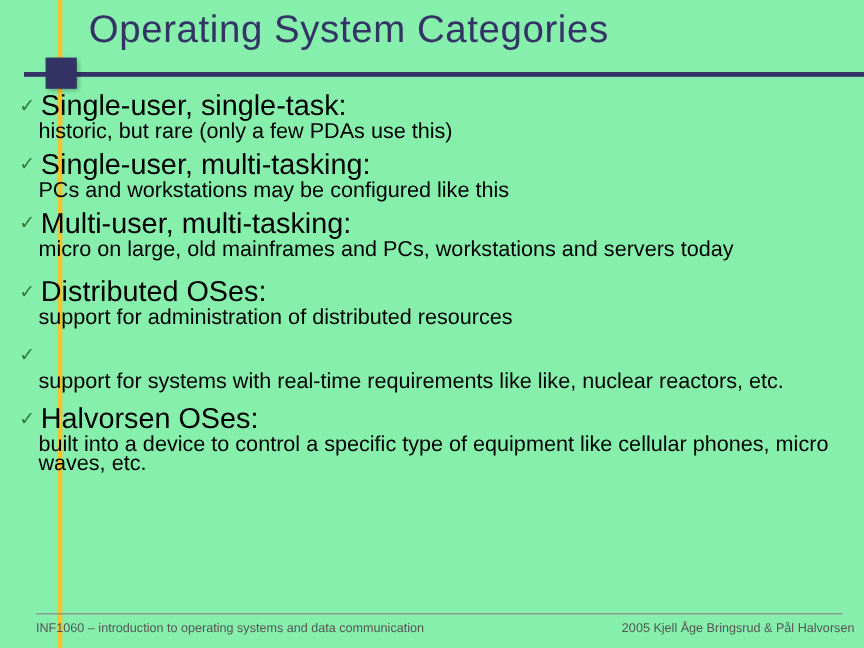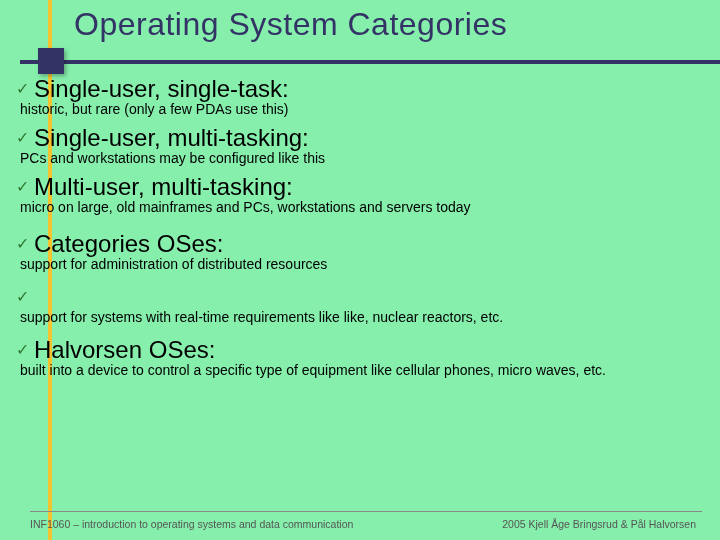--- a/index.html
+++ b/index.html
@@ -10,22 +10,22 @@
   .vbar { position: absolute; left: 48px; top: 0; bottom: 0; width: 4px; background: #F4C430; }
   .corner { position: absolute; left: 38px; top: 48px; width: 26px; height: 26px; background: #333366; box-shadow: 2px 2px 4px rgba(0,0,0,0.3); }
   .title { position: absolute; left: 74px; top: 6px; font-size: 32px; color: #333366; letter-spacing: 0.5px; font-family: Verdana, Arial, sans-serif; }
   .content { position: absolute; left: 16px; top: 78px; right: 20px; }
   .item { margin-bottom: 10px; }
   .item.gap { margin-top: 18px; }
   .item.gap2 { margin-top: 14px; }
   .row { display: flex; align-items: flex-start; }
   .check { width: 18px; flex: 0 0 18px; color: #2f7a2f; font-size: 16px; line-height: 22px; font-family: Arial, sans-serif; }
   .label { font-size: 24px; line-height: 22px; color: #000; }
-  .desc { margin-left: 4px; font-size: 14px; line-height: 16px; color: #000; margin-top: 1px; }
-  .footer { position: absolute; left: 30px; right: 24px; bottom: 10px; display: flex; justify-content: space-between; font-size: 10.5px; color: #555; }
+  .desc { margin-left: 16px; font-size: 18px; line-height: 16px; color: #000; margin-top: 1px; }
+  .footer { position: absolute; left: 30px; right: 8px; bottom: 10px; display: flex; justify-content: space-between; font-size: 10.5px; color: #555; }
   .footerline { position: absolute; left: 30px; right: 18px; bottom: 28px; height: 1px; background: #888; }
 </style>
 </head>
 <body>
 
 <div class="slide">
   <div class="hbar"></div>
   <div class="vbar"></div>
   <div class="corner"></div>
 
@@ -49,21 +49,21 @@
       <div class="item ">
         <div class="row">
           <span class="check">✓</span>
           <span class="label">Multi-user, multi-tasking:</span>
         </div>
         <div class="desc">micro on large, old mainframes and PCs, workstations and servers today</div>
       </div>
       <div class="item gap">
         <div class="row">
           <span class="check">✓</span>
-          <span class="label">Categories OSes:</span>
+          <span class="label">Distributed OSes:</span>
         </div>
         <div class="desc">support for administration of distributed resources</div>
       </div>
       <div class="item gap2">
         <div class="row">
           <span class="check">✓</span>
         </div>
         <div class="desc">support for systems with real-time requirements like like, nuclear reactors, etc.</div>
       </div>
       <div class="item gap2">

